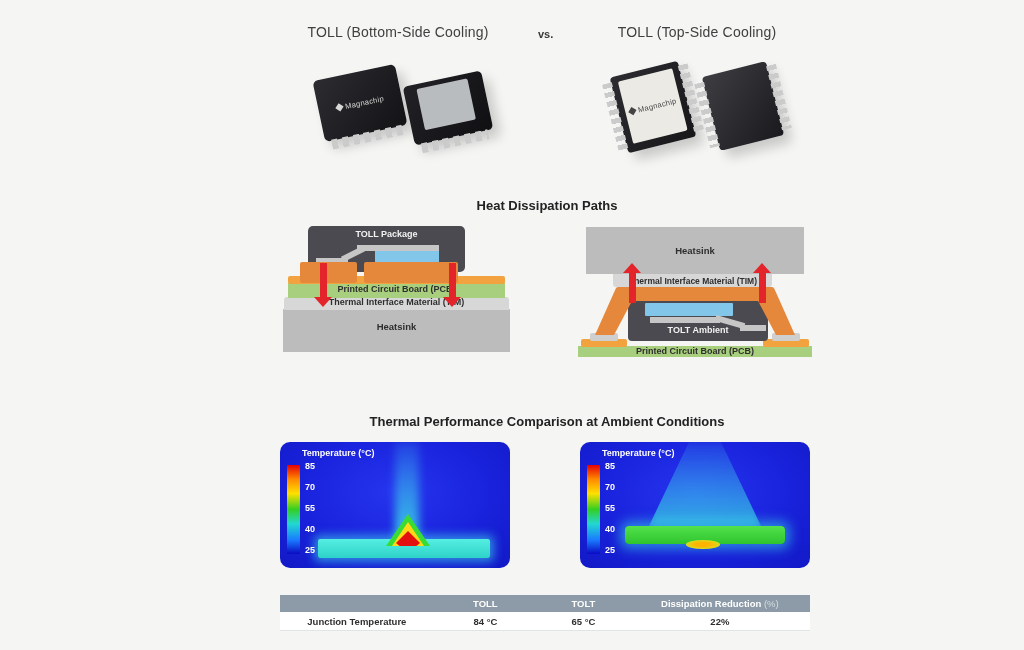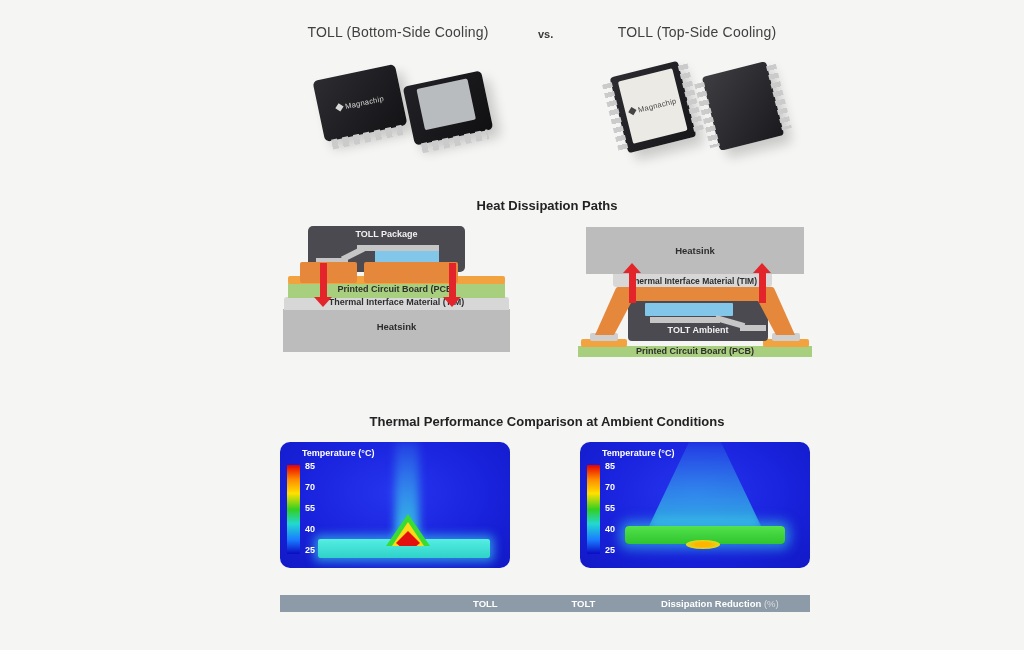--- a/index.html
+++ b/index.html
@@ -186,13 +186,19 @@
 <div class="tbl">
   <div class="hrow">
     <div class="c1"></div>
     <div class="c2">TOLL</div>
     <div class="c3">TOLT</div>
     <div class="c4">
       <span>Dissipation Reduction</span>
       <span class="unit-dim">(%)</span>
     </div>
   </div>
+  <div class="drow">
+    <div class="c1">Junction Temperature</div>
+    <div class="c2">84 °C</div>
+    <div class="c3">65 °C</div>
+    <div class="c4">22%</div>
+  </div>
 </div>
 
 </body></html>

